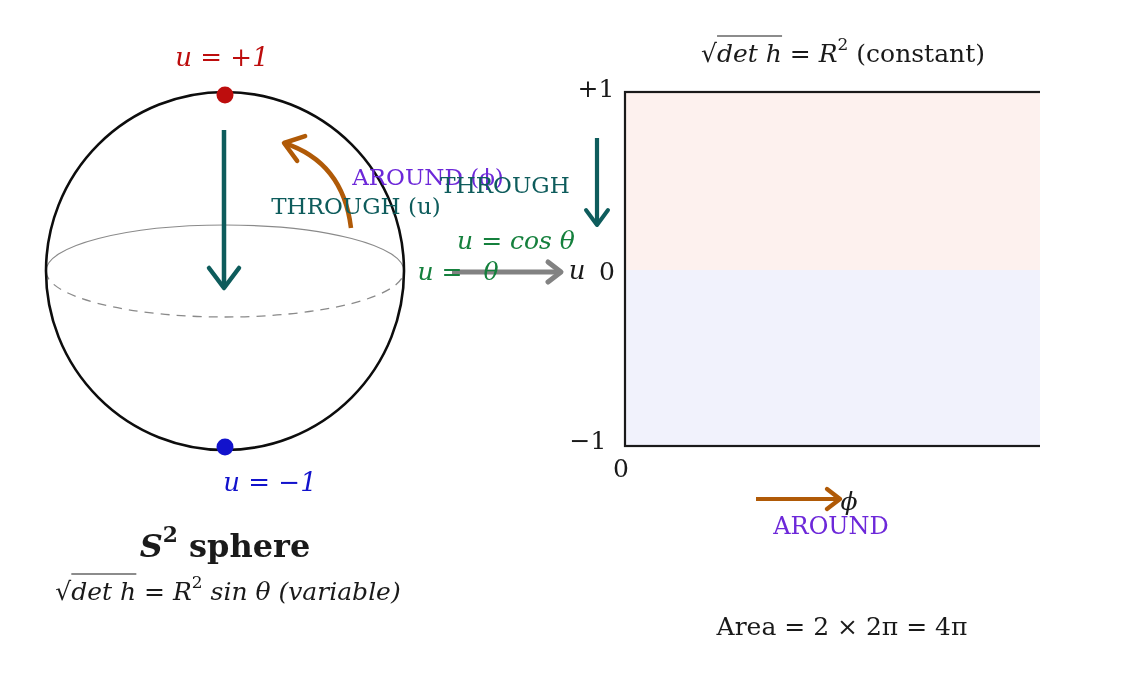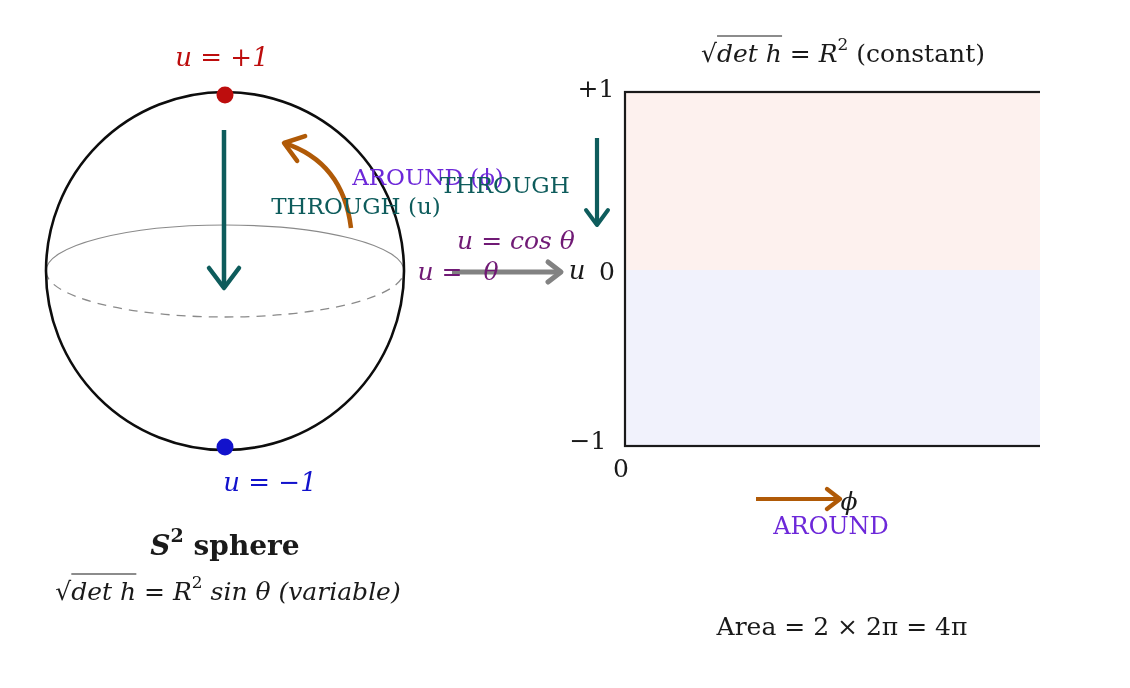--- a/index.html
+++ b/index.html
@@ -8,26 +8,26 @@
     font-family:"DejaVu Serif", serif;color:#1a1a1a;
   }
   svg{position:absolute;left:0;top:0;}
   marker{overflow:visible;}
   .lbl{position:absolute;transform:translate(-50%,-50%);white-space:nowrap;line-height:1;}
   .it{font-style:italic;}
   .red{color:#bd0d0d;}
   .blue{color:#1212cc;}
   .teal{color:#0e5c5c;}
   .orange{color:#6d28d9;}
-  .gray{color:#701a75;}
+  .gray{color:#15803d;}
   .f23{font-size:23px;}
   .f24{font-size:24px;}
   .f25{font-size:25px;text-align:center;}
   .f26{font-size:26px;}
-  .cap-title{font-size:28px;font-weight:bold;text-align:center;}
+  .cap-title{font-size:32px;font-weight:bold;text-align:center;}
   .cap-title-lg{font-size:29px;font-weight:bold;}
   .ov{border-top:1.7px solid #1a1a1a;padding-top:2px;}
   sup{font-size:0.68em;position:relative;top:-0.15em;vertical-align:super;line-height:0;}
 </style>
 </head>
 <body>
 
 <div class="canvas">
 
   <svg width="1130" height="688" viewBox="0 0 1130 688">

